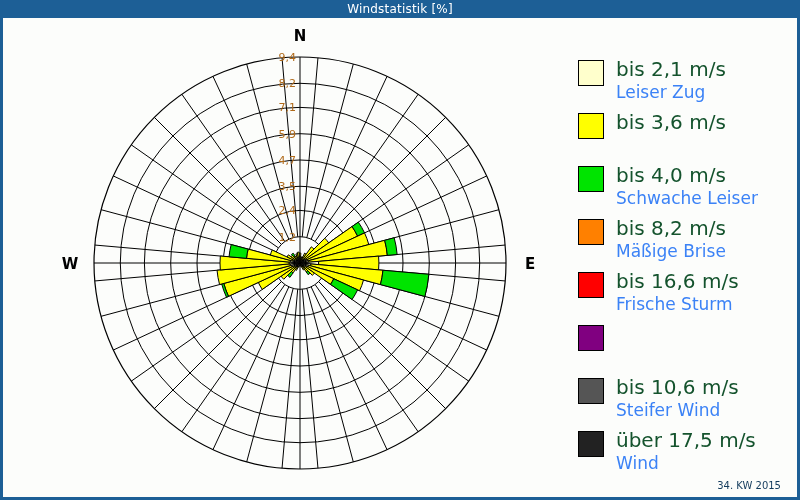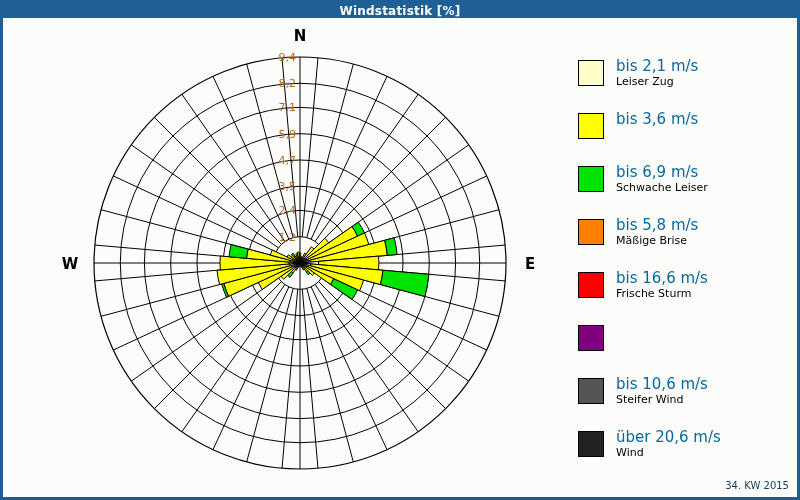--- a/index.html
+++ b/index.html
@@ -6,36 +6,36 @@
   body{
     width:800px;height:500px;overflow:hidden;
     background:#1d5f96;
     font-family:"DejaVu Sans","Liberation Sans",sans-serif;
   }
   #app{position:relative;width:800px;height:500px;box-sizing:border-box;}
 
   .titlebar{
     position:absolute;left:0;top:0;width:800px;height:18px;
     background:#1d5f96;color:#ffffff;
-    font-size:12px;font-weight:bold;
-    display:flex;align-items:flex-end;justify-content:center;
+    font-size:12px;font-weight:normal;
+    display:flex;align-items:center;justify-content:center;
     letter-spacing:.2px;
   }
 
   .canvas{
     position:absolute;left:3px;top:18px;width:794px;height:461px;
     background:#fcfdfb;
   }
 
   .footerbar{
     position:absolute;left:3px;top:479px;width:794px;height:18px;
     background:#fcfdfb;
   }
   .footer-text{
-    position:absolute;right:8px;top:1px;
+    position:absolute;right:16px;top:1px;
     font-size:10px;color:#123a5c;
   }
 
   
   #rose{position:absolute;left:0;top:0;}
   .compass-label{
     font-size:15px;font-weight:bold;fill:#000000;
     font-family:"DejaVu Sans","Liberation Sans",sans-serif;
   }
   .tick-label{
@@ -52,22 +52,22 @@
     margin-bottom:6px;height:47px;
   }
   .swatch{
     width:26px;height:26px;
     border:1px solid #000000;
     box-sizing:border-box;
     margin-right:12px;margin-top:2px;
     flex:0 0 auto;
   }
   .legend-text{line-height:1.18;}
-  .legend-speed{font-size:15px;color:#0369a1;display:block;}
-  .legend-name{font-size:11px;color:#000000;display:block;}
+  .legend-speed{font-size:20px;color:#14532d;display:block;}
+  .legend-name{font-size:17px;color:#3b82f6;display:block;}
 </style>
 </head>
 <body>
 
 <div id="app">
 
   <div class="titlebar">
     <span>Windstatistik [%]</span>
   </div>
 
@@ -232,28 +232,28 @@
         </div>
         <div class="legend-row">
           <div class="swatch" style="background: rgb(255, 255, 0);"></div>
           <div class="legend-text">
             <span class="legend-speed">bis 3,6 m/s</span>
           </div>
         </div>
         <div class="legend-row">
           <div class="swatch" style="background: rgb(0, 228, 0);"></div>
           <div class="legend-text">
-            <span class="legend-speed">bis 6,9 m/s</span>
+            <span class="legend-speed">bis 4,0 m/s</span>
             <span class="legend-name">Schwache Leiser</span>
           </div>
         </div>
         <div class="legend-row">
           <div class="swatch" style="background: rgb(255, 128, 0);"></div>
           <div class="legend-text">
-            <span class="legend-speed">bis 5,8 m/s</span>
+            <span class="legend-speed">bis 8,2 m/s</span>
             <span class="legend-name">Mäßige Brise</span>
           </div>
         </div>
         <div class="legend-row">
           <div class="swatch" style="background: rgb(255, 0, 0);"></div>
           <div class="legend-text">
             <span class="legend-speed">bis 16,6 m/s</span>
             <span class="legend-name">Frische Sturm</span>
           </div>
         </div>
@@ -263,21 +263,21 @@
         <div class="legend-row">
           <div class="swatch" style="background: rgb(85, 85, 85);"></div>
           <div class="legend-text">
             <span class="legend-speed">bis 10,6 m/s</span>
             <span class="legend-name">Steifer Wind</span>
           </div>
         </div>
         <div class="legend-row">
           <div class="swatch" style="background: rgb(34, 34, 34);"></div>
           <div class="legend-text">
-            <span class="legend-speed">über 20,6 m/s</span>
+            <span class="legend-speed">über 17,5 m/s</span>
             <span class="legend-name">Wind</span>
           </div>
         </div>
       </div>
   </div>
 
   <div class="footerbar">
     <span class="footer-text">34. KW 2015</span>
   </div>
 

